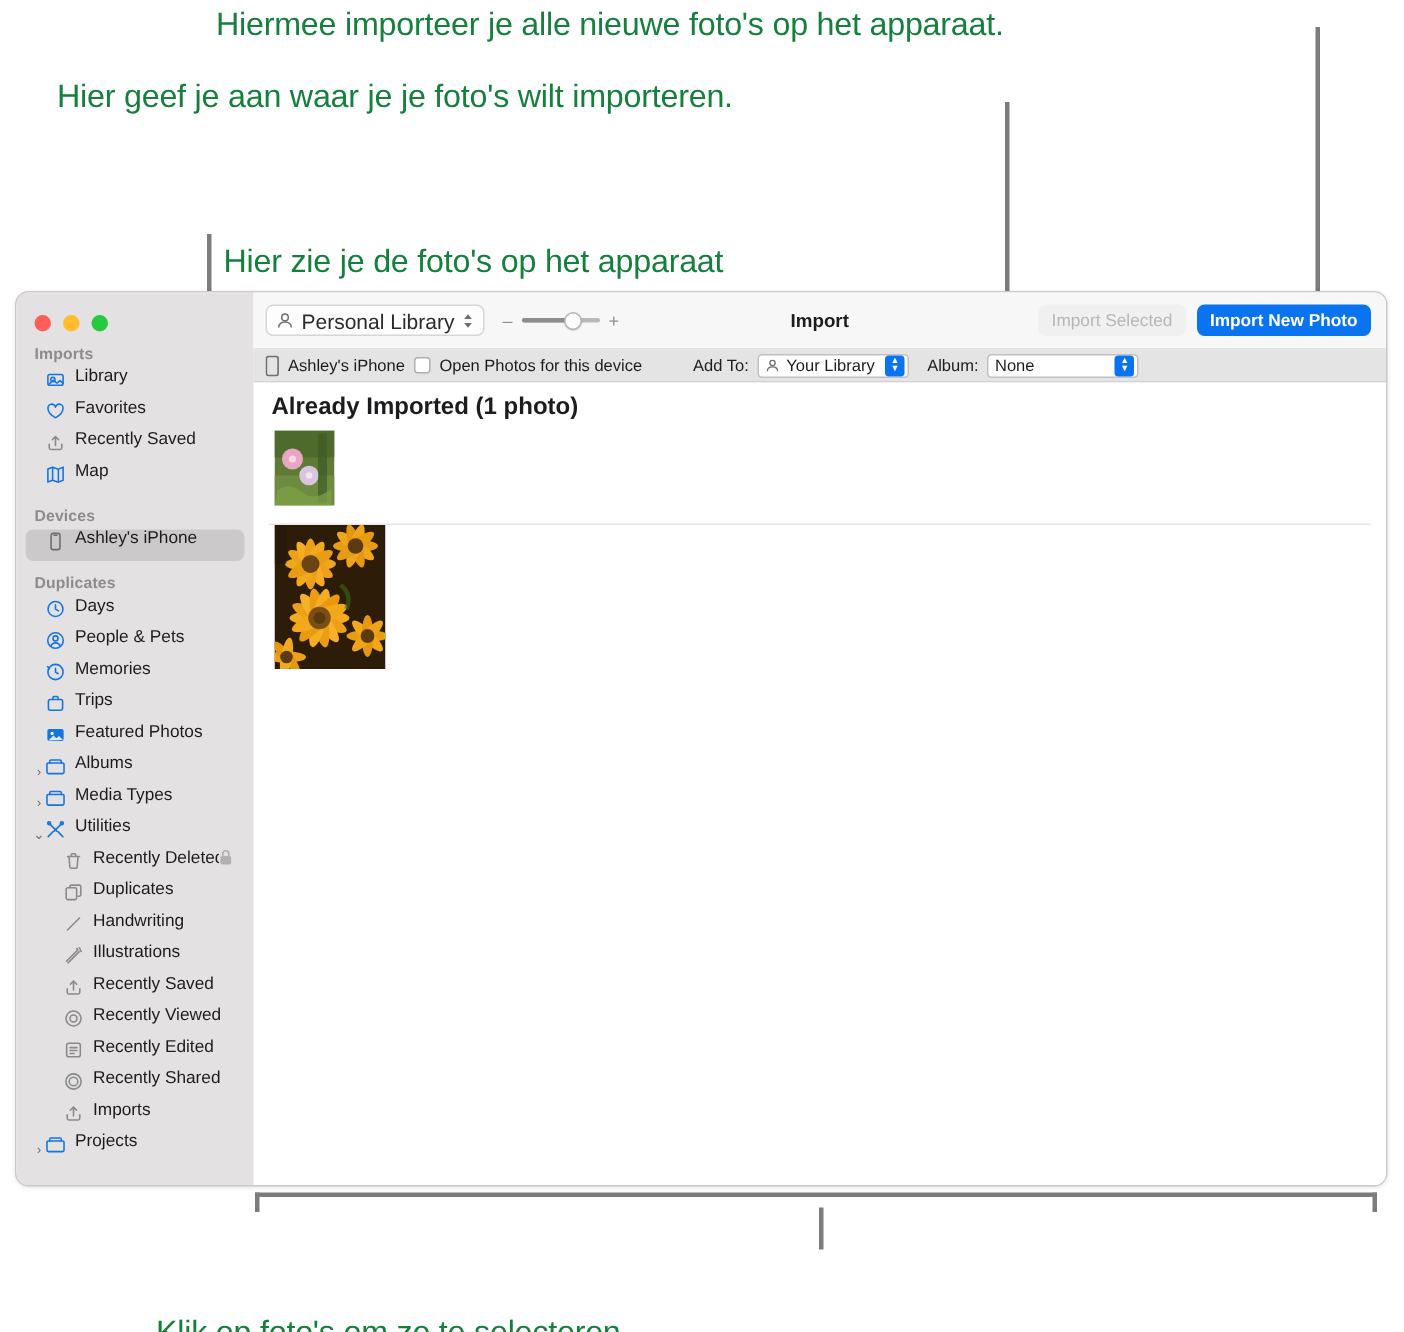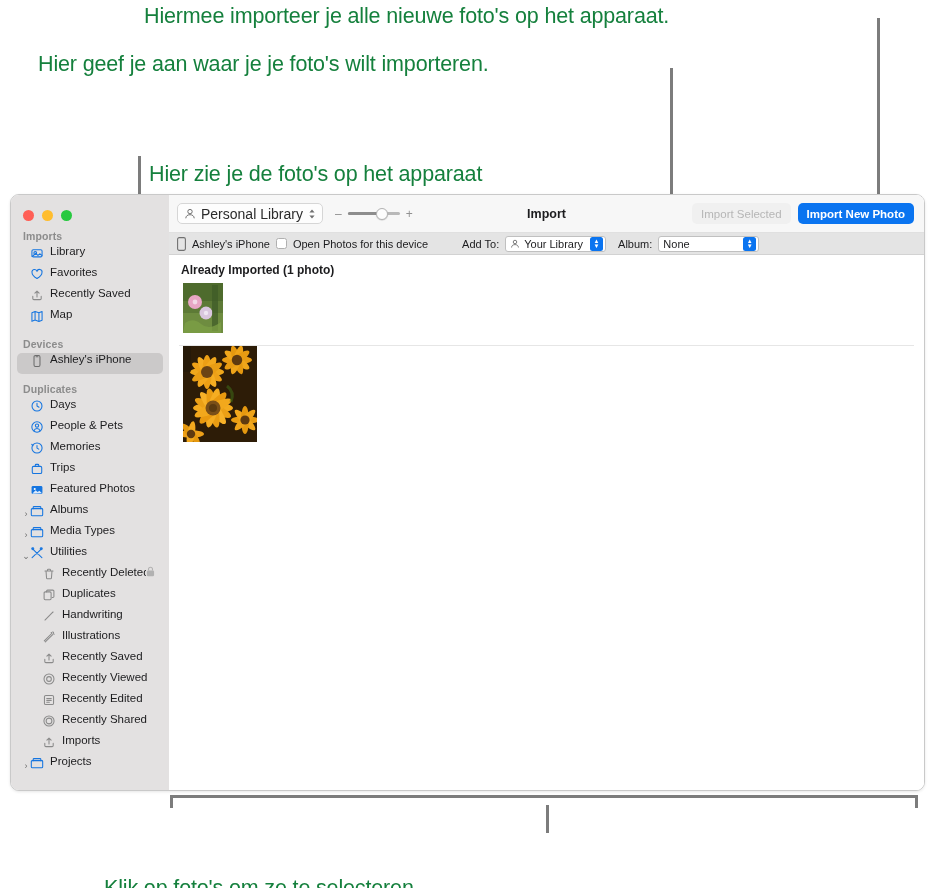--- a/index.html
+++ b/index.html
@@ -178,21 +178,21 @@
     display: inline-flex; flex-direction: column;
     align-items: center; justify-content: center;
     color: #fff; font-size: 6px; line-height: 5px;
     margin-left: 3px;
   }
   #album-pop { width: 101px; }
   #album-field { flex: 1 1 auto; }
 
   #content { flex: 1 1 auto; overflow: hidden; background: #fff; }
   .sec-head {
-    font-size: 12px; font-weight: 700; color: #1c1c1e;
+    font-size: 16px; font-weight: 700; color: #1c1c1e;
     padding: 8px 0 6px 12px;
   }
   .sec-body { padding: 0 0 8px 14px; display: flex; gap: 10px; }
   .divider { height: 1px; background: #e6e6e6; margin: 4px 10px 0 10px; }
   .thumb { display: block; border: 0; }
 
   svg { display: block; }
 </style>
 </head>
 <body>

